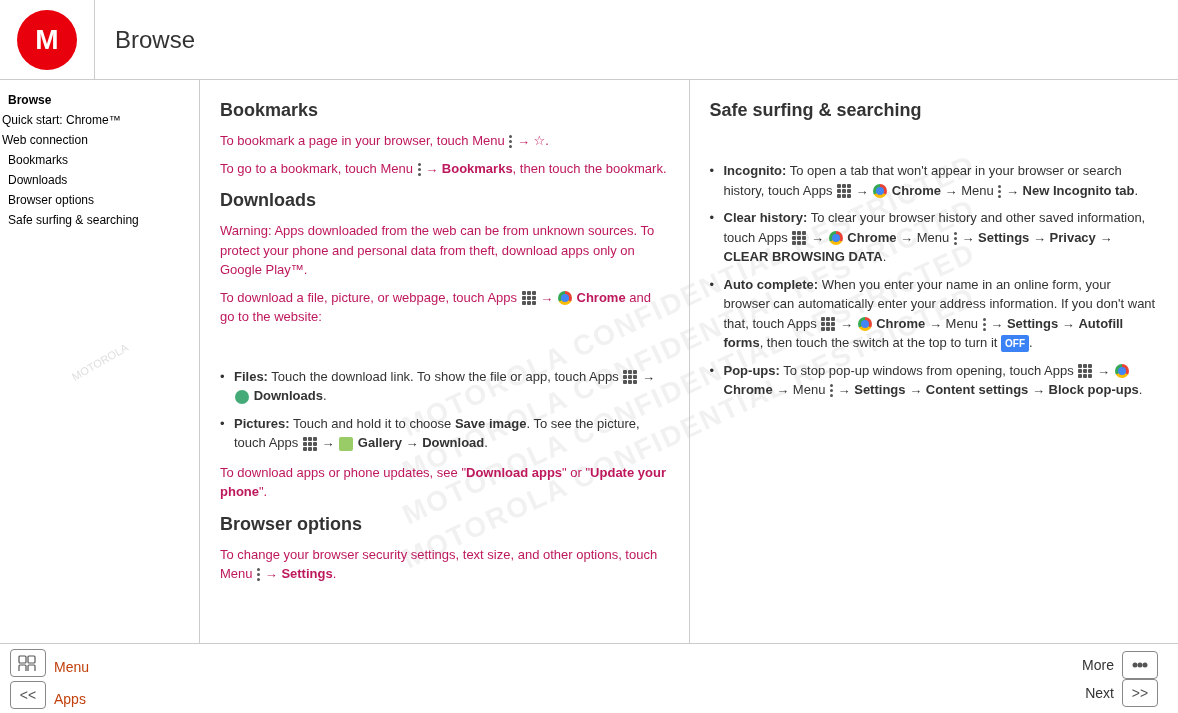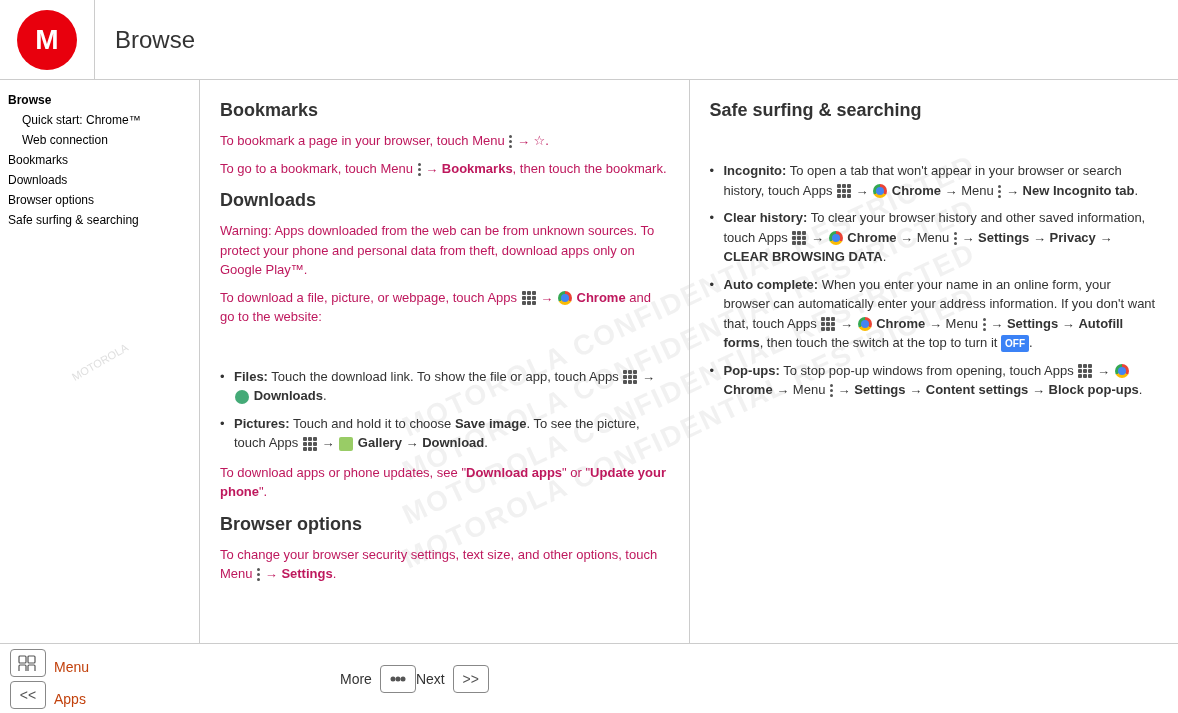--- a/index.html
+++ b/index.html
@@ -79,21 +79,21 @@
       z-index: 0;
     }
     .sidebar-item {
       padding: 3px 8px;
       font-size: 12px;
       cursor: pointer;
       position: relative;
       z-index: 1;
     }
     .sidebar-item.indent {
-      padding-left: 22px;
+      padding-left: 2px;
     }
     .sidebar-item.bold {
       font-weight: bold;
     }
 
     
     .content-area {
       flex: 1;
       display: flex;
       overflow: hidden;
@@ -212,21 +212,21 @@
       color: #555;
     }
     .footer-btn-label {
       font-size: 14px;
       color: #c2410c;
       margin-top: 8px;
     }
     .footer-right {
       flex: 1;
       display: flex;
-      flex-direction: row;
+      flex-direction: column;
       gap: 0;
       align-items: flex-end;
       padding-right: 20px;
     }
     .footer-nav-btn {
       display: flex;
       align-items: center;
       gap: 8px;
       cursor: pointer;
     }

